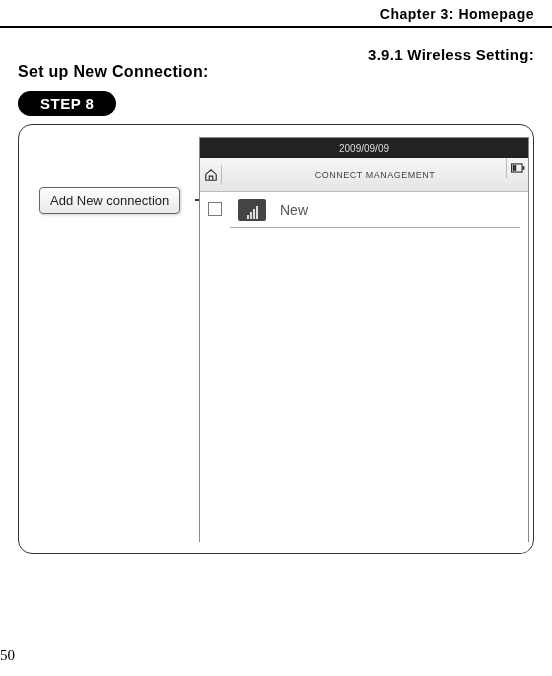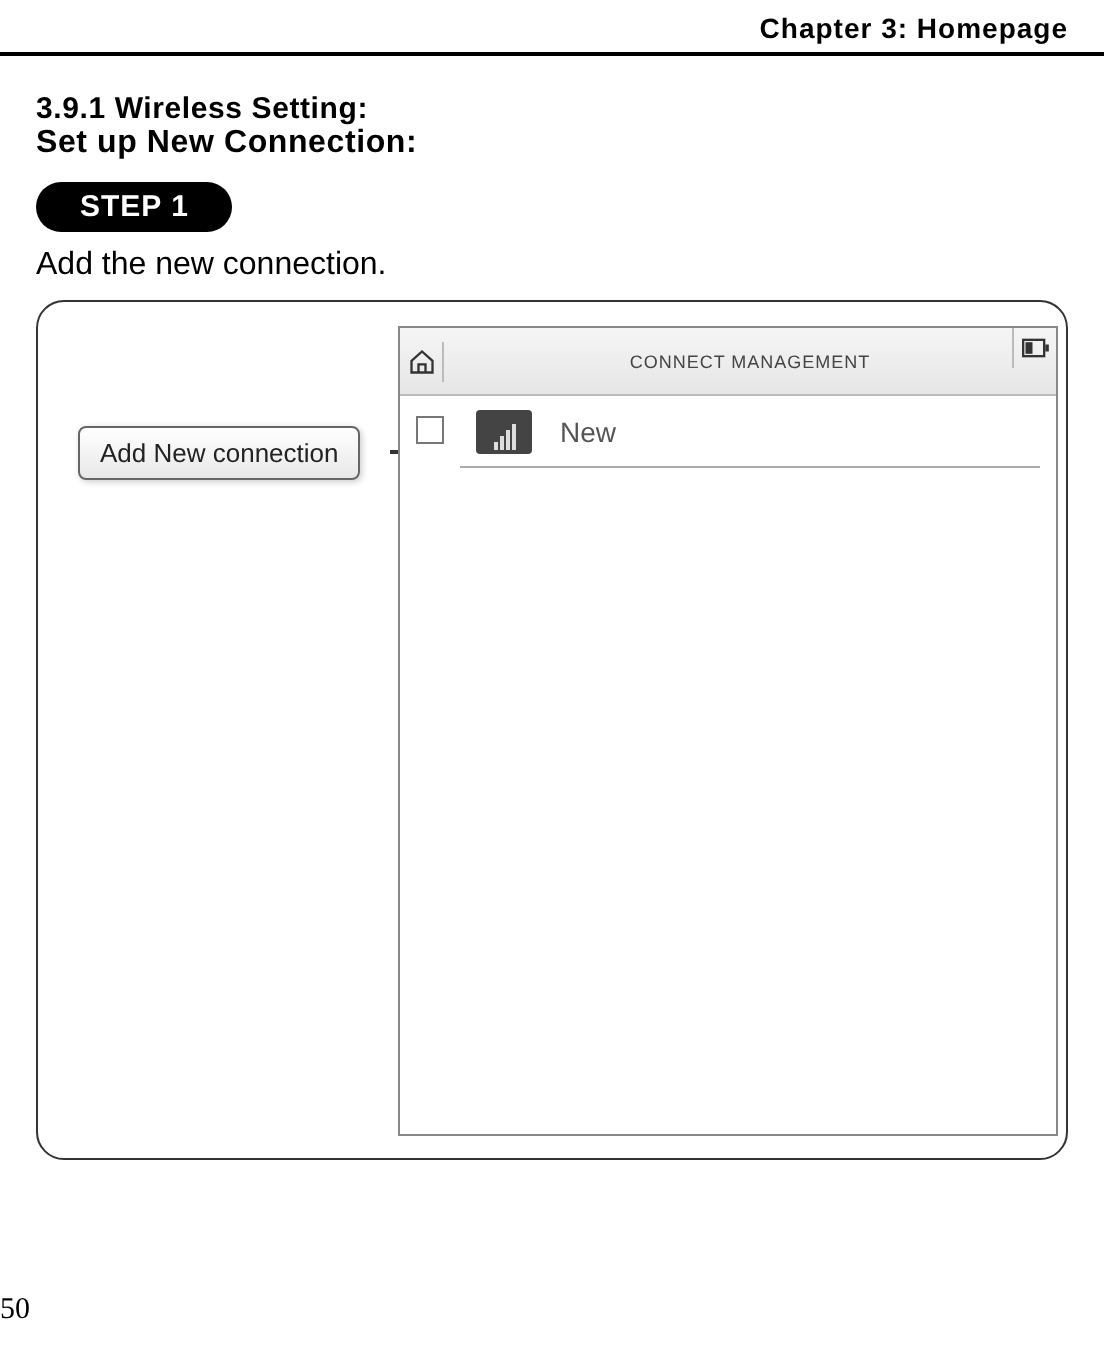--- a/index.html
+++ b/index.html
@@ -25,20 +25,21 @@
       letter-spacing: 0.5px;
     }
     .content {
       padding: 0 18px;
     }
     .section-number {
       font-weight: bold;
       font-size: 15px;
       margin-top: 18px;
       letter-spacing: 0.3px;
+      text-align: right;
     }
     .section-title {
       font-weight: bold;
       font-size: 16px;
       margin-top: 0;
       letter-spacing: 0.3px;
     }
     .step-badge {
       display: inline-block;
       background: #000;
@@ -203,30 +204,32 @@
   </style>
 </head>
 <body>
 
 <div class="chapter-header">Chapter 3: Homepage</div>
 
 <div class="content">
   <div class="section-number">3.9.1 Wireless Setting:</div>
   <div class="section-title">Set up New Connection:</div>
 
-  <div class="step-badge">STEP 1</div>
-
-  <div class="step-text">Add the new connection.</div>
+  <div class="step-badge">STEP 8</div>
+
 
   <div class="figure-frame">
 
     <div class="callout-label">Add New connection</div>
     <div class="callout-line"></div>
 
     <div class="device-screen">
+      <div class="status-bar">
+        <span class="status-date">2009/09/09</span>
+      </div>
       <div class="titlebar">
         <div class="home-icon">
           <svg width="14" height="14" viewBox="0 0 24 24">
               <path fill="none" stroke="#333" stroke-width="2" d="M3 11l9-8 9 8v10H3z M9 21v-7h6v7"></path>
             </svg>
         </div>
         <div class="titlebar-text">CONNECT MANAGEMENT</div>
         <div class="battery-icon">
           <svg width="14" height="12" viewBox="0 0 24 16">
               <rect x="1" y="1" width="18" height="14" fill="none" stroke="#333" stroke-width="2"></rect>

